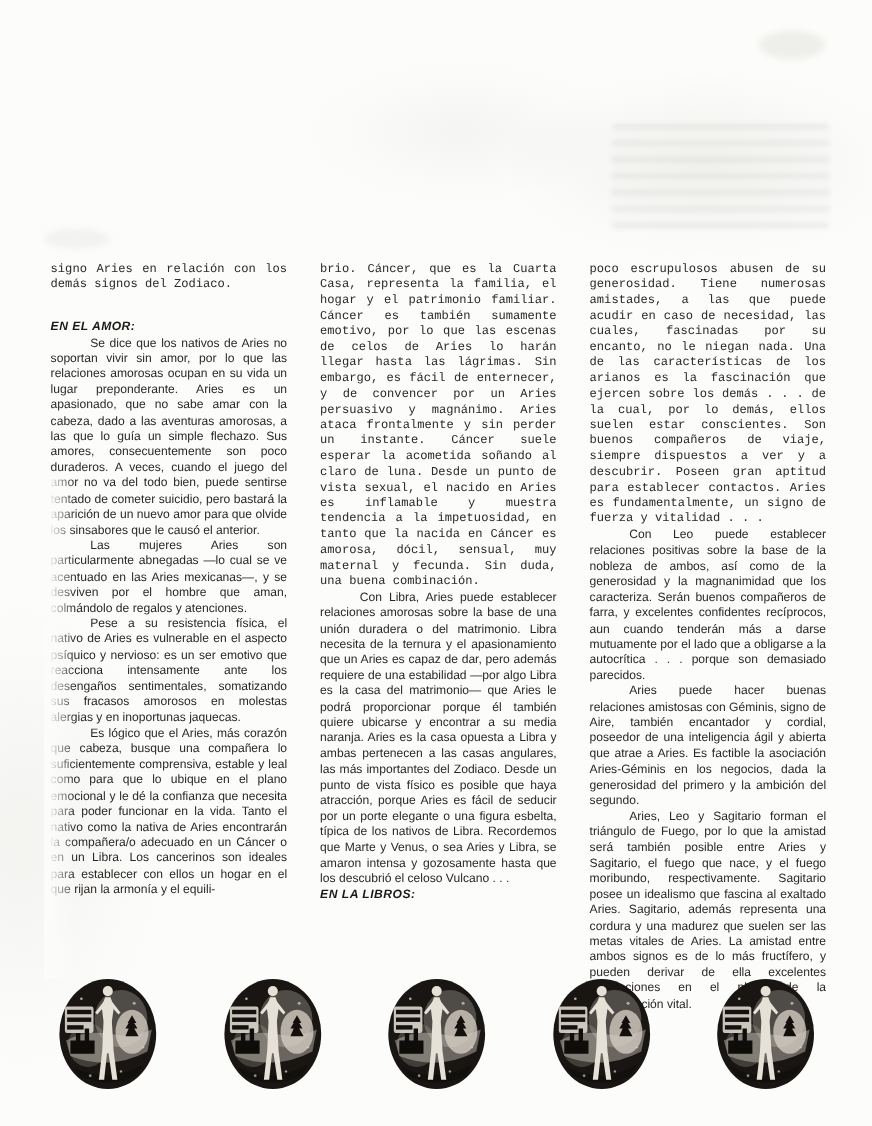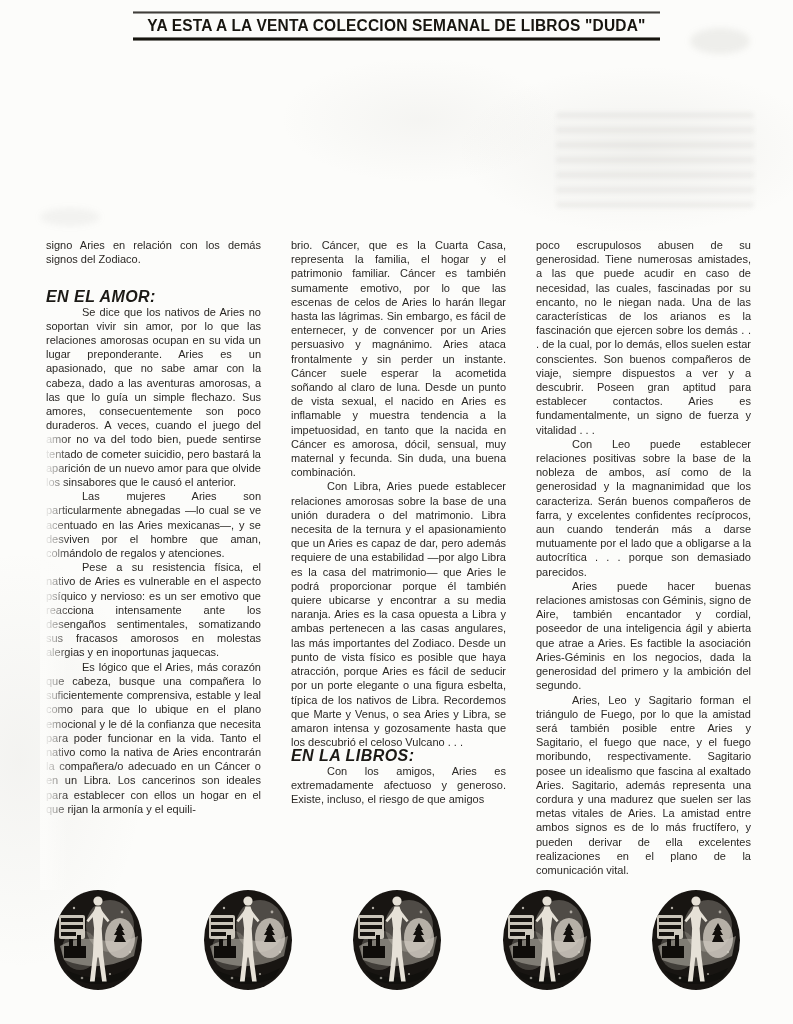--- a/index.html
+++ b/index.html
@@ -26,23 +26,23 @@
   }
   
   .columns{
     position:absolute;left:46px;top:238px;width:706px;
     display:flex;gap:30px;
   }
   .col{width:215px;font-size:11px;line-height:14.2px;text-align:justify;
        color:#2b2825;}
   .col p{margin:0;}
   .para{text-indent:36px;}
-  .flush{text-indent:0;}
+  .flush{text-indent:0;font-family:Liberation Mono, monospace;}
   .section-heading{
-    font-style:italic;font-weight:bold;font-size:16px;
+    font-style:italic;font-weight:bold;font-size:11px;
     letter-spacing:.45px;margin:32px 0 16px 0;color:#1c1a16;
   }
   
   .ghost-text{
     position:absolute;left:556px;top:112px;width:198px;height:96px;
     opacity:.30;filter:blur(2px);border-radius:4px;
     background:repeating-linear-gradient(
       to bottom,
       rgba(110,108,102,.28) 0 6px,
       rgba(160,158,150,.06) 6px 15px);
@@ -60,44 +60,40 @@
     display:flex;justify-content:space-between;
   }
   .stamp{width:92px;height:104px;display:block;}
   .symdefs{position:absolute;width:0;height:0;overflow:hidden;}
 </style>
 </head>
 <body>
 
 <div class="page">
 
-  <div class="banner">
-    <span class="banner-text">YA ESTA A LA VENTA COLECCION SEMANAL DE LIBROS "DUDA"</span>
-  </div>
 
   <div class="ghost-text"></div>
   <div class="smudge a"></div>
   <div class="smudge b"></div>
 
   <div class="columns">
 
     <div class="col">
       <p class="flush">signo Aries en relación con los demás signos del Zodiaco.</p>
       <p class="section-heading" style="margin-top:24px;">EN EL AMOR:</p>
       <p class="para">Se dice que los nativos de Aries no soportan vivir sin amor, por lo que las relaciones amorosas ocupan en su vida un lugar preponderante. Aries es un apasionado, que no sabe amar con la cabeza, dado a las aventuras amorosas, a las que lo guía un simple flechazo. Sus amores, consecuentemente son poco duraderos. A veces, cuando el juego del amor no va del todo bien, puede sentirse tentado de cometer suicidio, pero bastará la aparición de un nuevo amor para que olvide los sinsabores que le causó el anterior.</p>
       <p class="para">Las mujeres Aries son particularmente abnegadas —lo cual se ve acentuado en las Aries mexicanas—, y se desviven por el hombre que aman, colmándolo de regalos y atenciones.</p>
       <p class="para">Pese a su resistencia física, el nativo de Aries es vulnerable en el aspecto psíquico y nervioso: es un ser emotivo que reacciona intensamente ante los desengaños sentimentales, somatizando sus fracasos amorosos en molestas alergias y en inoportunas jaquecas.</p>
       <p class="para">Es lógico que el Aries, más corazón que cabeza, busque una compañera lo suficientemente comprensiva, estable y leal como para que lo ubique en el plano emocional y le dé la confianza que necesita para poder funcionar en la vida. Tanto el nativo como la nativa de Aries encontrarán la compañera/o adecuado en un Cáncer o en un Libra. Los cancerinos son ideales para establecer con ellos un hogar en el que rijan la armonía y el equili-</p>
     </div>
 
     <div class="col">
       <p class="flush">brio. Cáncer, que es la Cuarta Casa, representa la familia, el hogar y el patrimonio familiar. Cáncer es también sumamente emotivo, por lo que las escenas de celos de Aries lo harán llegar hasta las lágrimas. Sin embargo, es fácil de enternecer, y de convencer por un Aries persuasivo y magnánimo. Aries ataca frontalmente y sin perder un instante. Cáncer suele esperar la acometida soñando al claro de luna. Desde un punto de vista sexual, el nacido en Aries es inflamable y muestra tendencia a la impetuosidad, en tanto que la nacida en Cáncer es amorosa, dócil, sensual, muy maternal y fecunda. Sin duda, una buena combinación.</p>
       <p class="para">Con Libra, Aries puede establecer relaciones amorosas sobre la base de una unión duradera o del matrimonio. Libra necesita de la ternura y el apasionamiento que un Aries es capaz de dar, pero además requiere de una estabilidad —por algo Libra es la casa del matrimonio— que Aries le podrá proporcionar porque él también quiere ubicarse y encontrar a su media naranja. Aries es la casa opuesta a Libra y ambas pertenecen a las casas angulares, las más importantes del Zodiaco. Desde un punto de vista físico es posible que haya atracción, porque Aries es fácil de seducir por un porte elegante o una figura esbelta, típica de los nativos de Libra. Recordemos que Marte y Venus, o sea Aries y Libra, se amaron intensa y gozosamente hasta que los descubrió el celoso Vulcano . . .</p>
       <p class="section-heading">EN LA LIBROS:</p>
-      <p class="para">Con los amigos, Aries es extremadamente afectuoso y generoso. Existe, incluso, el riesgo de que amigos</p>
     </div>
 
     <div class="col">
       <p class="flush">poco escrupulosos abusen de su generosidad. Tiene numerosas amistades, a las que puede acudir en caso de necesidad, las cuales, fascinadas por su encanto, no le niegan nada. Una de las características de los arianos es la fascinación que ejercen sobre los demás . . . de la cual, por lo demás, ellos suelen estar conscientes. Son buenos compañeros de viaje, siempre dispuestos a ver y a descubrir. Poseen gran aptitud para establecer contactos. Aries es fundamentalmente, un signo de fuerza y vitalidad . . .</p>
       <p class="para">Con Leo puede establecer relaciones positivas sobre la base de la nobleza de ambos, así como de la generosidad y la magnanimidad que los caracteriza. Serán buenos compañeros de farra, y excelentes confidentes recíprocos, aun cuando tenderán más a darse mutuamente por el lado que a obligarse a la autocrítica . . . porque son demasiado parecidos.</p>
       <p class="para">Aries puede hacer buenas relaciones amistosas con Géminis, signo de Aire, también encantador y cordial, poseedor de una inteligencia ágil y abierta que atrae a Aries. Es factible la asociación Aries-Géminis en los negocios, dada la generosidad del primero y la ambición del segundo.</p>
       <p class="para">Aries, Leo y Sagitario forman el triángulo de Fuego, por lo que la amistad será también posible entre Aries y Sagitario, el fuego que nace, y el fuego moribundo, respectivamente. Sagitario posee un idealismo que fascina al exaltado Aries. Sagitario, además representa una cordura y una madurez que suelen ser las metas vitales de Aries. La amistad entre ambos signos es de lo más fructífero, y pueden derivar de ella excelentes realizaciones en el plano de la comunicación vital.</p>
     </div>
 
   </div>

